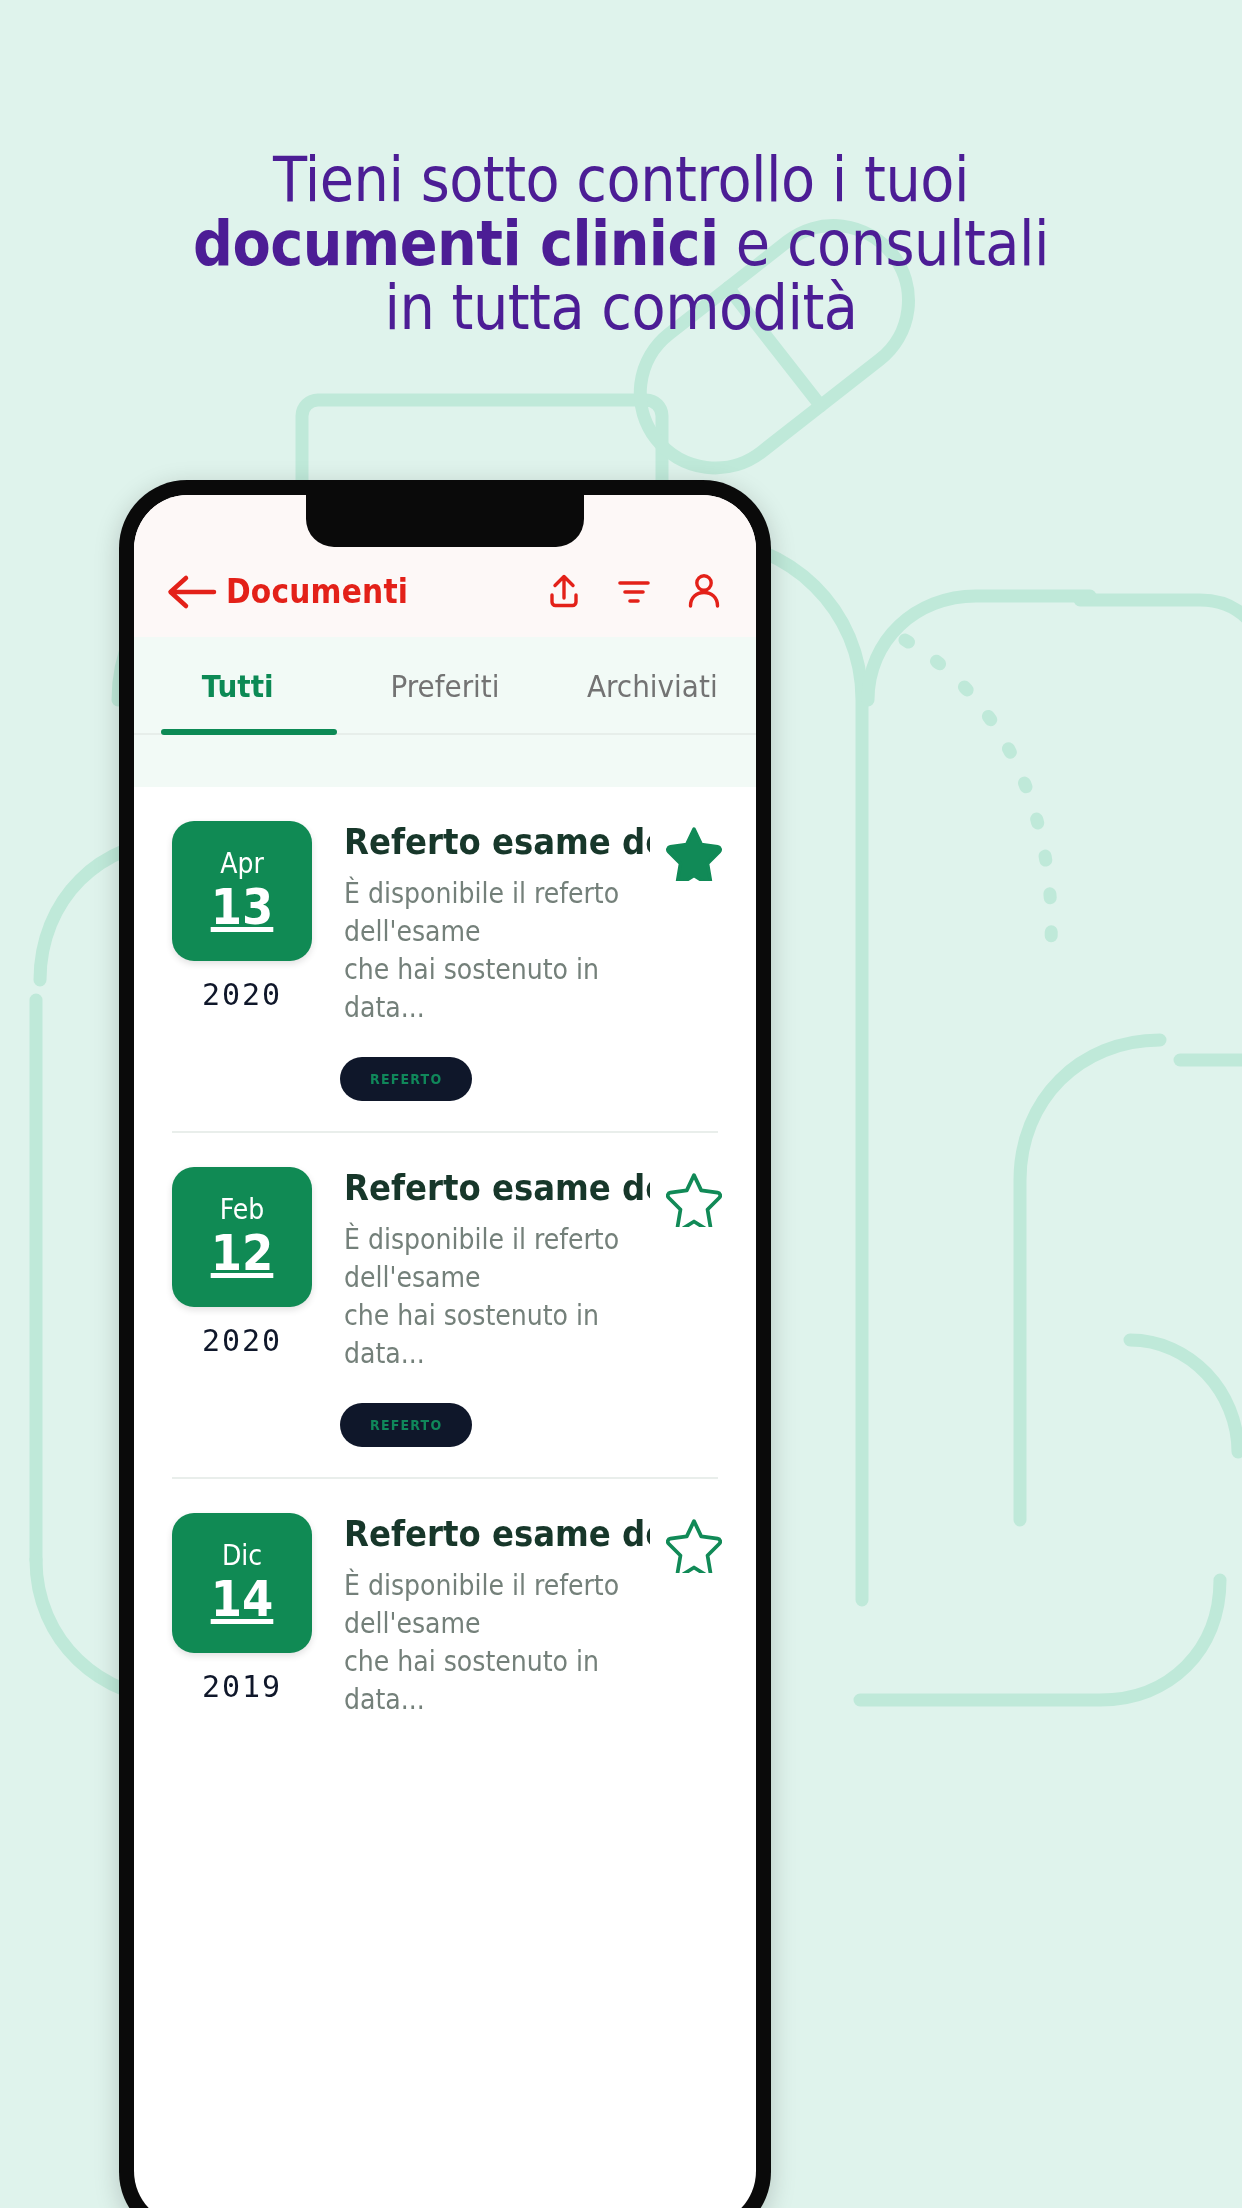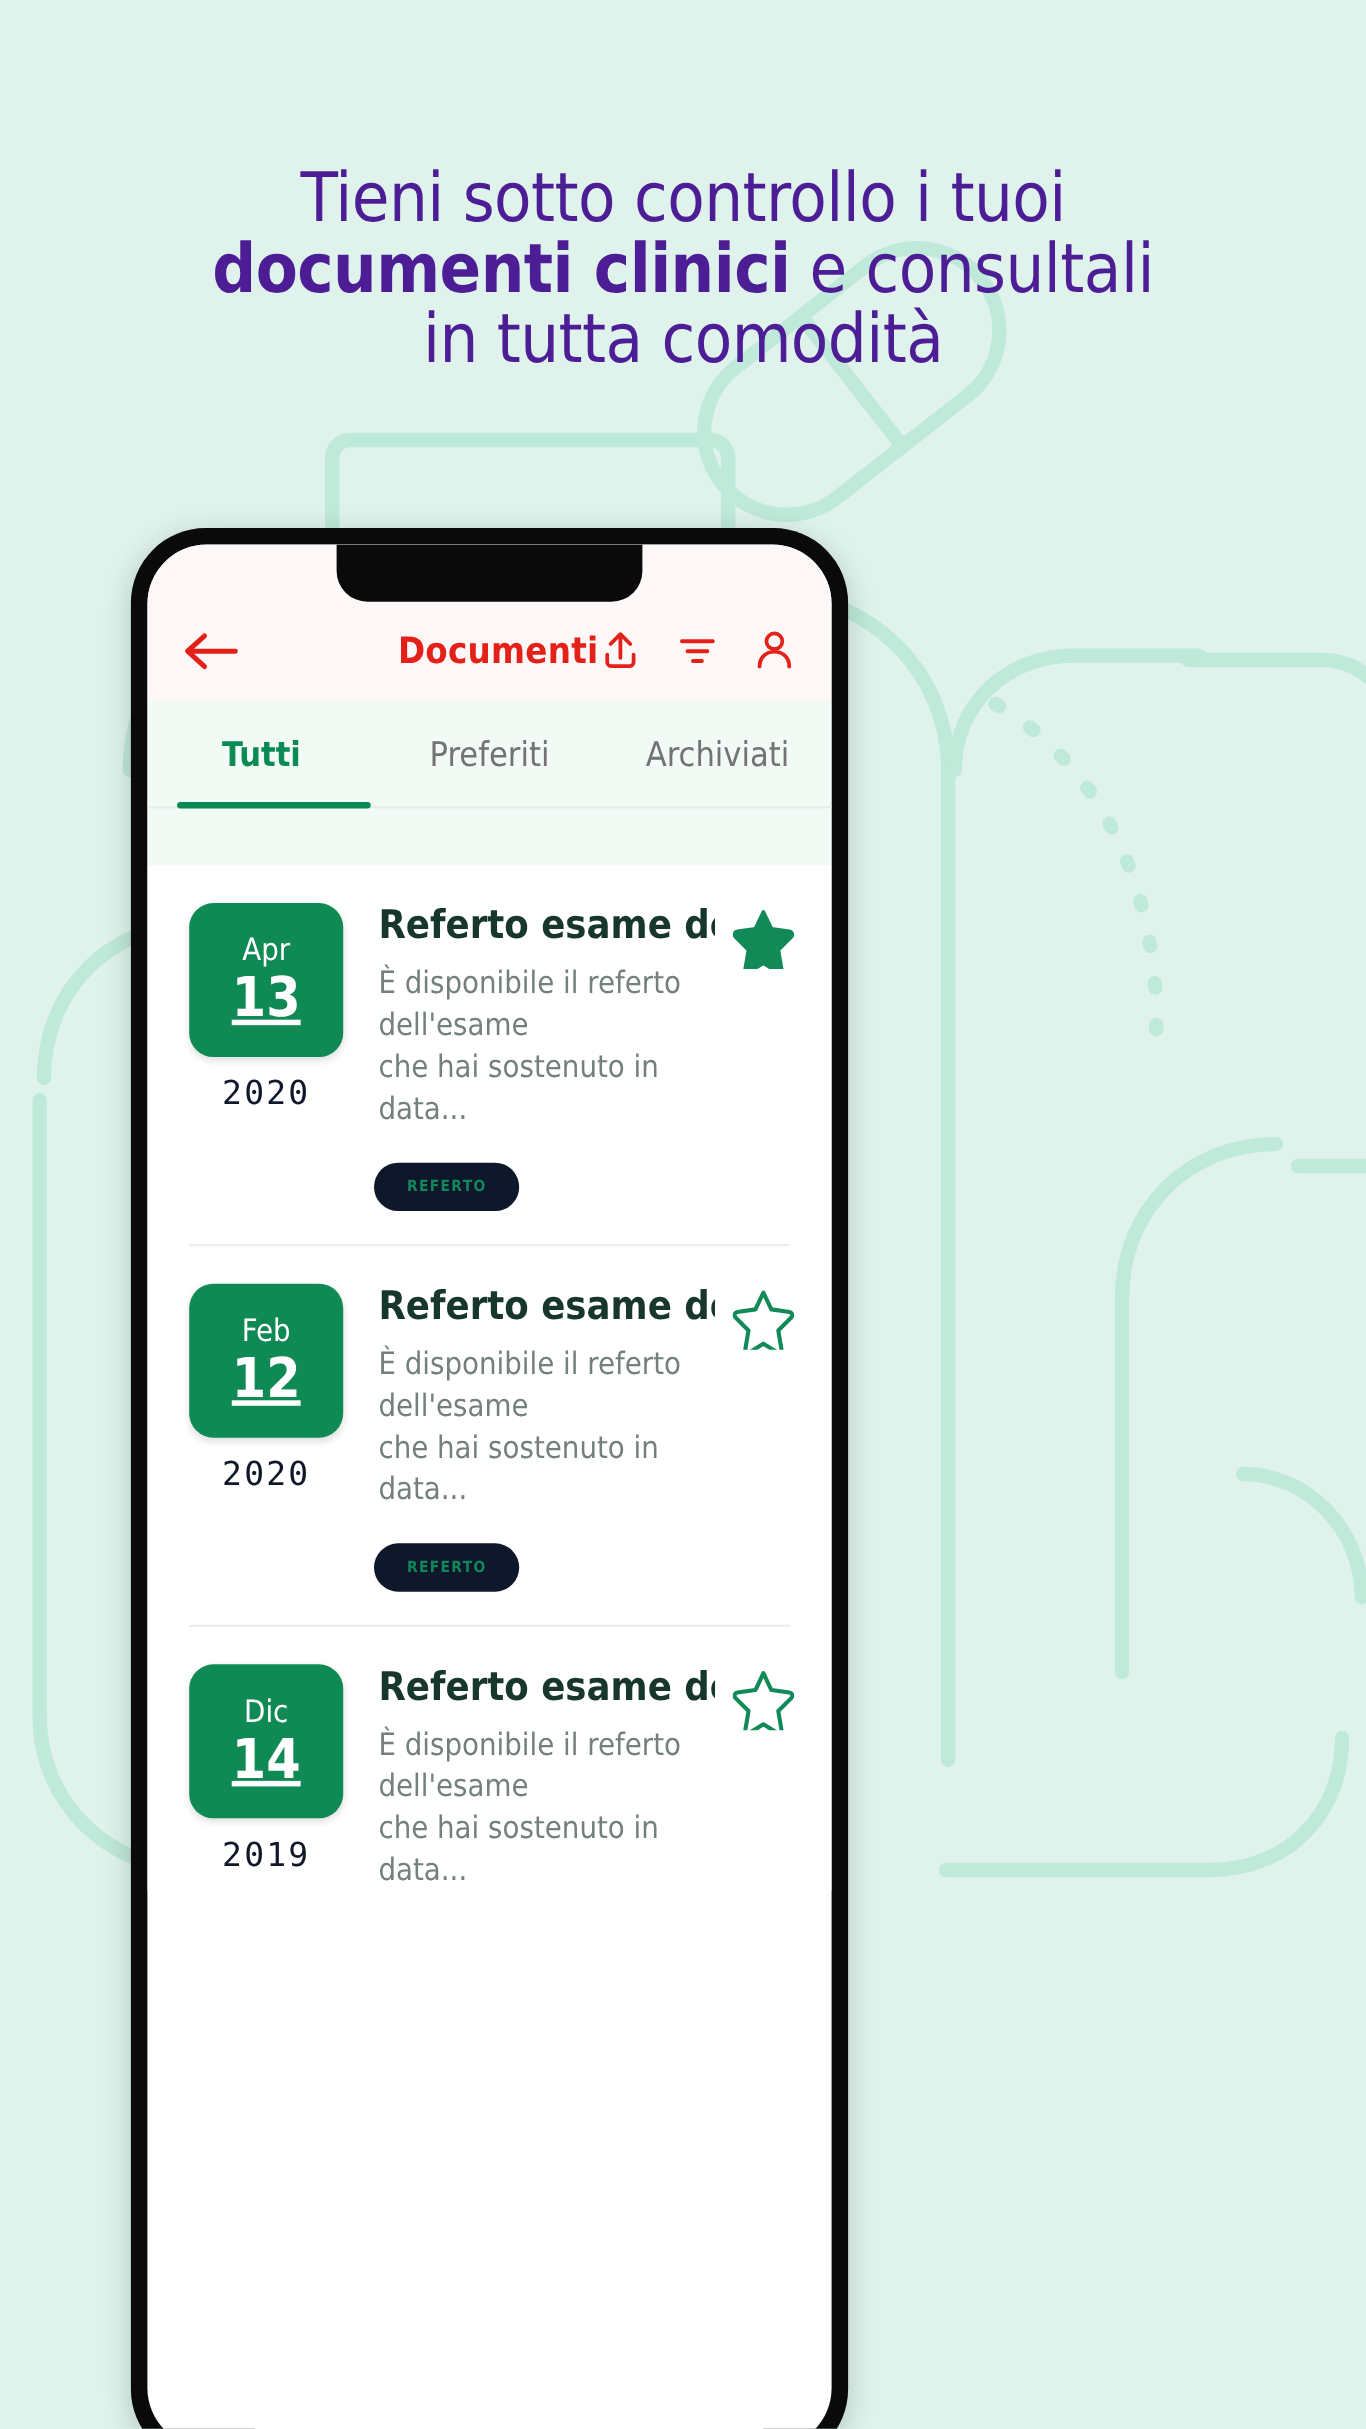--- a/index.html
+++ b/index.html
@@ -59,21 +59,21 @@
   .appbar{
     position:relative;
     height:142px;
     background:#fdf8f7;
     display:flex; align-items:flex-end;
     padding:0 32px 26px 32px;
     z-index:8;
   }
   .appbar .back{ width:64px; display:flex; align-items:center; justify-content:flex-start; cursor:pointer;}
   .appbar .title{
-    flex:1; text-align:right;
+    flex:1; text-align:left;
     color:#e32119;
     font-size:33px;
     font-weight:600;
     letter-spacing:.2px;
     margin-left:-4px;
   }
   .appbar .actions{ display:flex; align-items:center; gap:30px; }
   .appbar .actions .ico{ width:40px;height:40px;display:flex;align-items:center;justify-content:center;cursor:pointer;}
 
   

